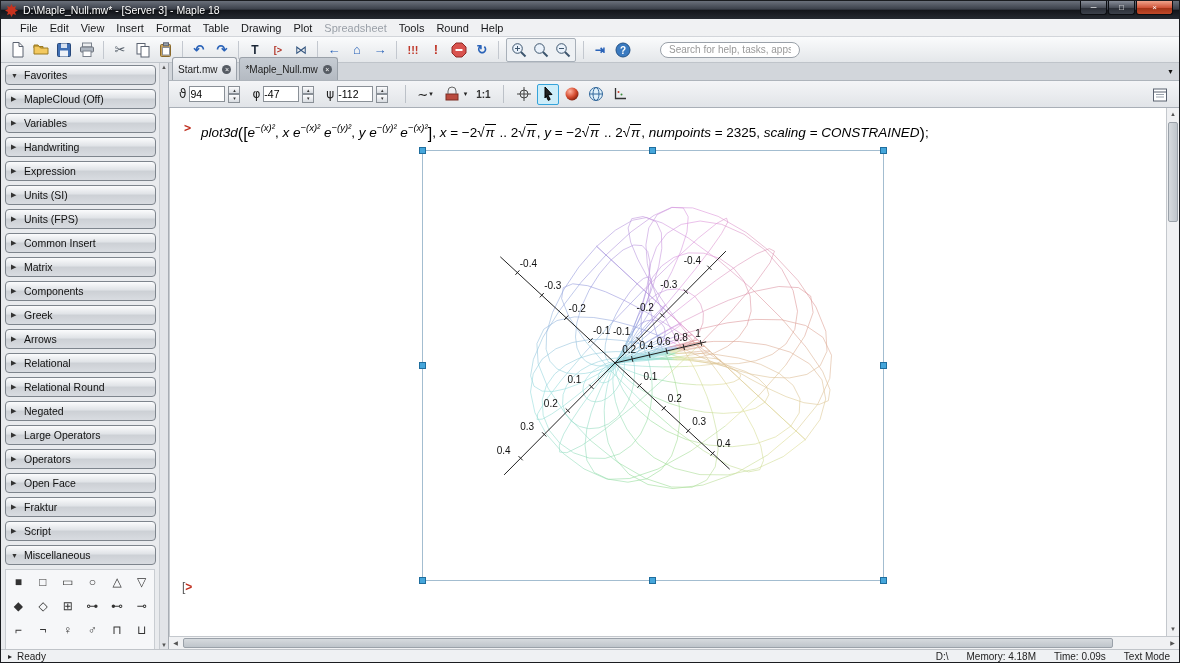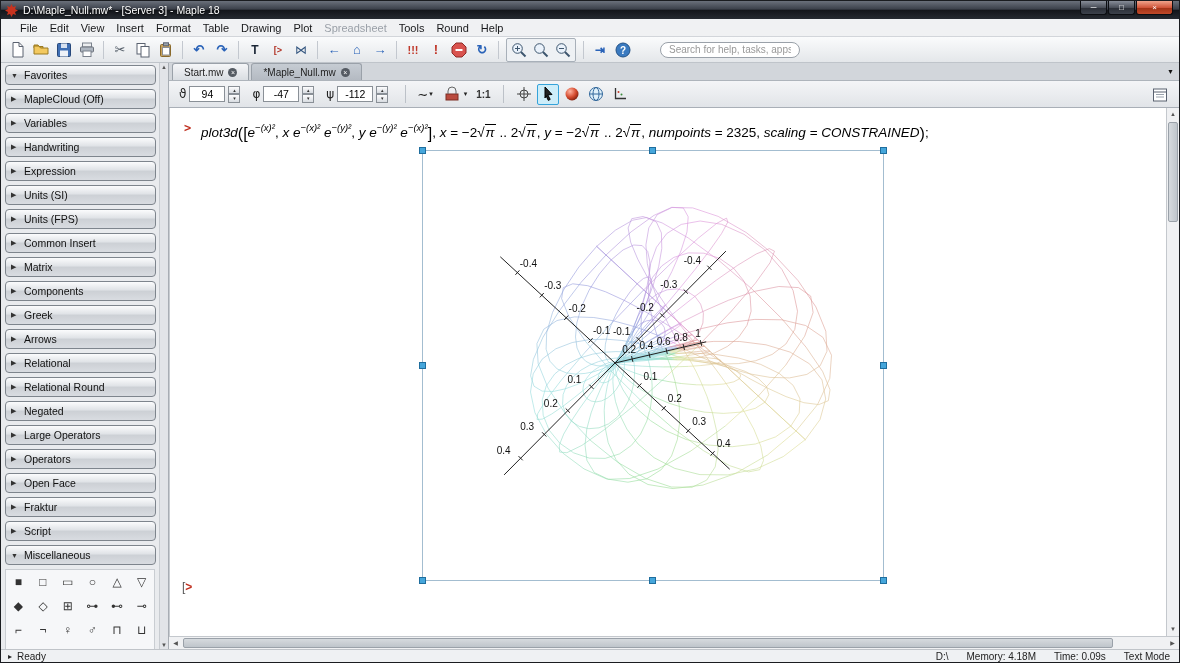--- a/index.html
+++ b/index.html
@@ -28,29 +28,29 @@
   .sidebar{width:158px;background:#e9ebee;overflow:hidden;padding-top:2px;}
   .pal{height:20px;margin:0 3px 4px 4px;border:1px solid #7e858d;border-radius:4px;background:linear-gradient(#fbfcfd,#dfe2e6 45%,#ccd0d5 50%,#d9dce1);display:flex;align-items:center;font-size:10.5px;padding:0 5px;gap:4px;color:#111;}
   .pal .tri{font-size:7px;color:#333;width:9px;}
   .miscgrid{display:grid;grid-template-columns:repeat(6,1fr);margin:0 4px;background:#f6f7f9;border:1px solid #c9cdd2;}
   .symcell{height:24px;display:flex;align-items:center;justify-content:center;font-size:12px;color:#333;}
   .sbscroll{width:10px;background:#e2e4e8;border-left:1px solid #c8ccd1;border-right:1px solid #a8adb4;display:flex;flex-direction:column;justify-content:space-between;align-items:center;padding:1px 0;}
   .sbarrow{font-size:6px;color:#555;}
   .content{flex:1;display:flex;flex-direction:column;min-width:0;}
   
   .tabstrip{height:18px;background:#d2d6db;border-bottom:1px solid #aeb4bb;display:flex;align-items:flex-end;padding-left:3px;position:relative;}
-  .tab{height:17px;display:flex;align-items:center;gap:5px;padding:0 11px;font-size:10px;border:1px solid #9aa1a9;border-bottom:none;border-radius:3px 3px 0 0;background:linear-gradient(#f5f6f8,#d9dde2);margin-right:2px;color:#222;}
+  .tab{height:23px;display:flex;align-items:center;gap:5px;padding:0 5px;font-size:10px;border:1px solid #9aa1a9;border-bottom:none;border-radius:3px 3px 0 0;background:linear-gradient(#f5f6f8,#d9dde2);margin-right:2px;color:#222;}
   .tab.active{background:linear-gradient(#c6ccd3,#b4bac2);font-weight:normal;}
   .tclose{width:9px;height:9px;border-radius:50%;background:#555b63;color:#fff;font-size:7px;line-height:9px;text-align:center;}
   .tabdrop{position:absolute;right:5px;top:5px;font-size:7px;color:#111;}
   
   .plotbar{height:27px;background:linear-gradient(#f4f5f7,#e1e4e8);border-bottom:1px solid #a9afb7;display:flex;align-items:center;padding:0 10px;gap:4px;position:relative;}
   .spin{display:flex;align-items:center;gap:3px;margin-right:8px;}
   .glab{font-size:12px;font-family:"DejaVu Sans",sans-serif;color:#222;}
-  .spin input{width:36px;height:16px;border:1px solid #8a9097;font-size:10.5px;text-align:center;background:#fff;outline:none;}
+  .spin input{width:36px;height:16px;border:1px solid #8a9097;font-size:10.5px;background:#fff;outline:none;}
   .stepper{display:flex;flex-direction:column;width:12px;height:17px;}
   .stepbtn{flex:1;border:1px solid #8a9097;background:linear-gradient(#fdfdfe,#d8dce1);font-size:5px;line-height:6px;text-align:center;color:#333;}
   .pbsep{width:1px;height:18px;background:#bcc1c8;margin:0 5px;}
   .pbgroup{display:flex;align-items:center;padding:0 2px;}
   .styleglyph{font-size:13px;color:#222;}
   .drop{font-size:7px;color:#222;margin-left:1px;}
   .scalebtn{font-size:10px;font-weight:bold;color:#333;padding:2px 3px;}
   .pbicons{display:flex;align-items:center;gap:2px;}
   .pbicon{width:22px;height:21px;display:flex;align-items:center;justify-content:center;border:1px solid transparent;}
   .pbicon.seltool{background:#cdedf9;border:1px solid #35a3da;border-radius:2px;}

